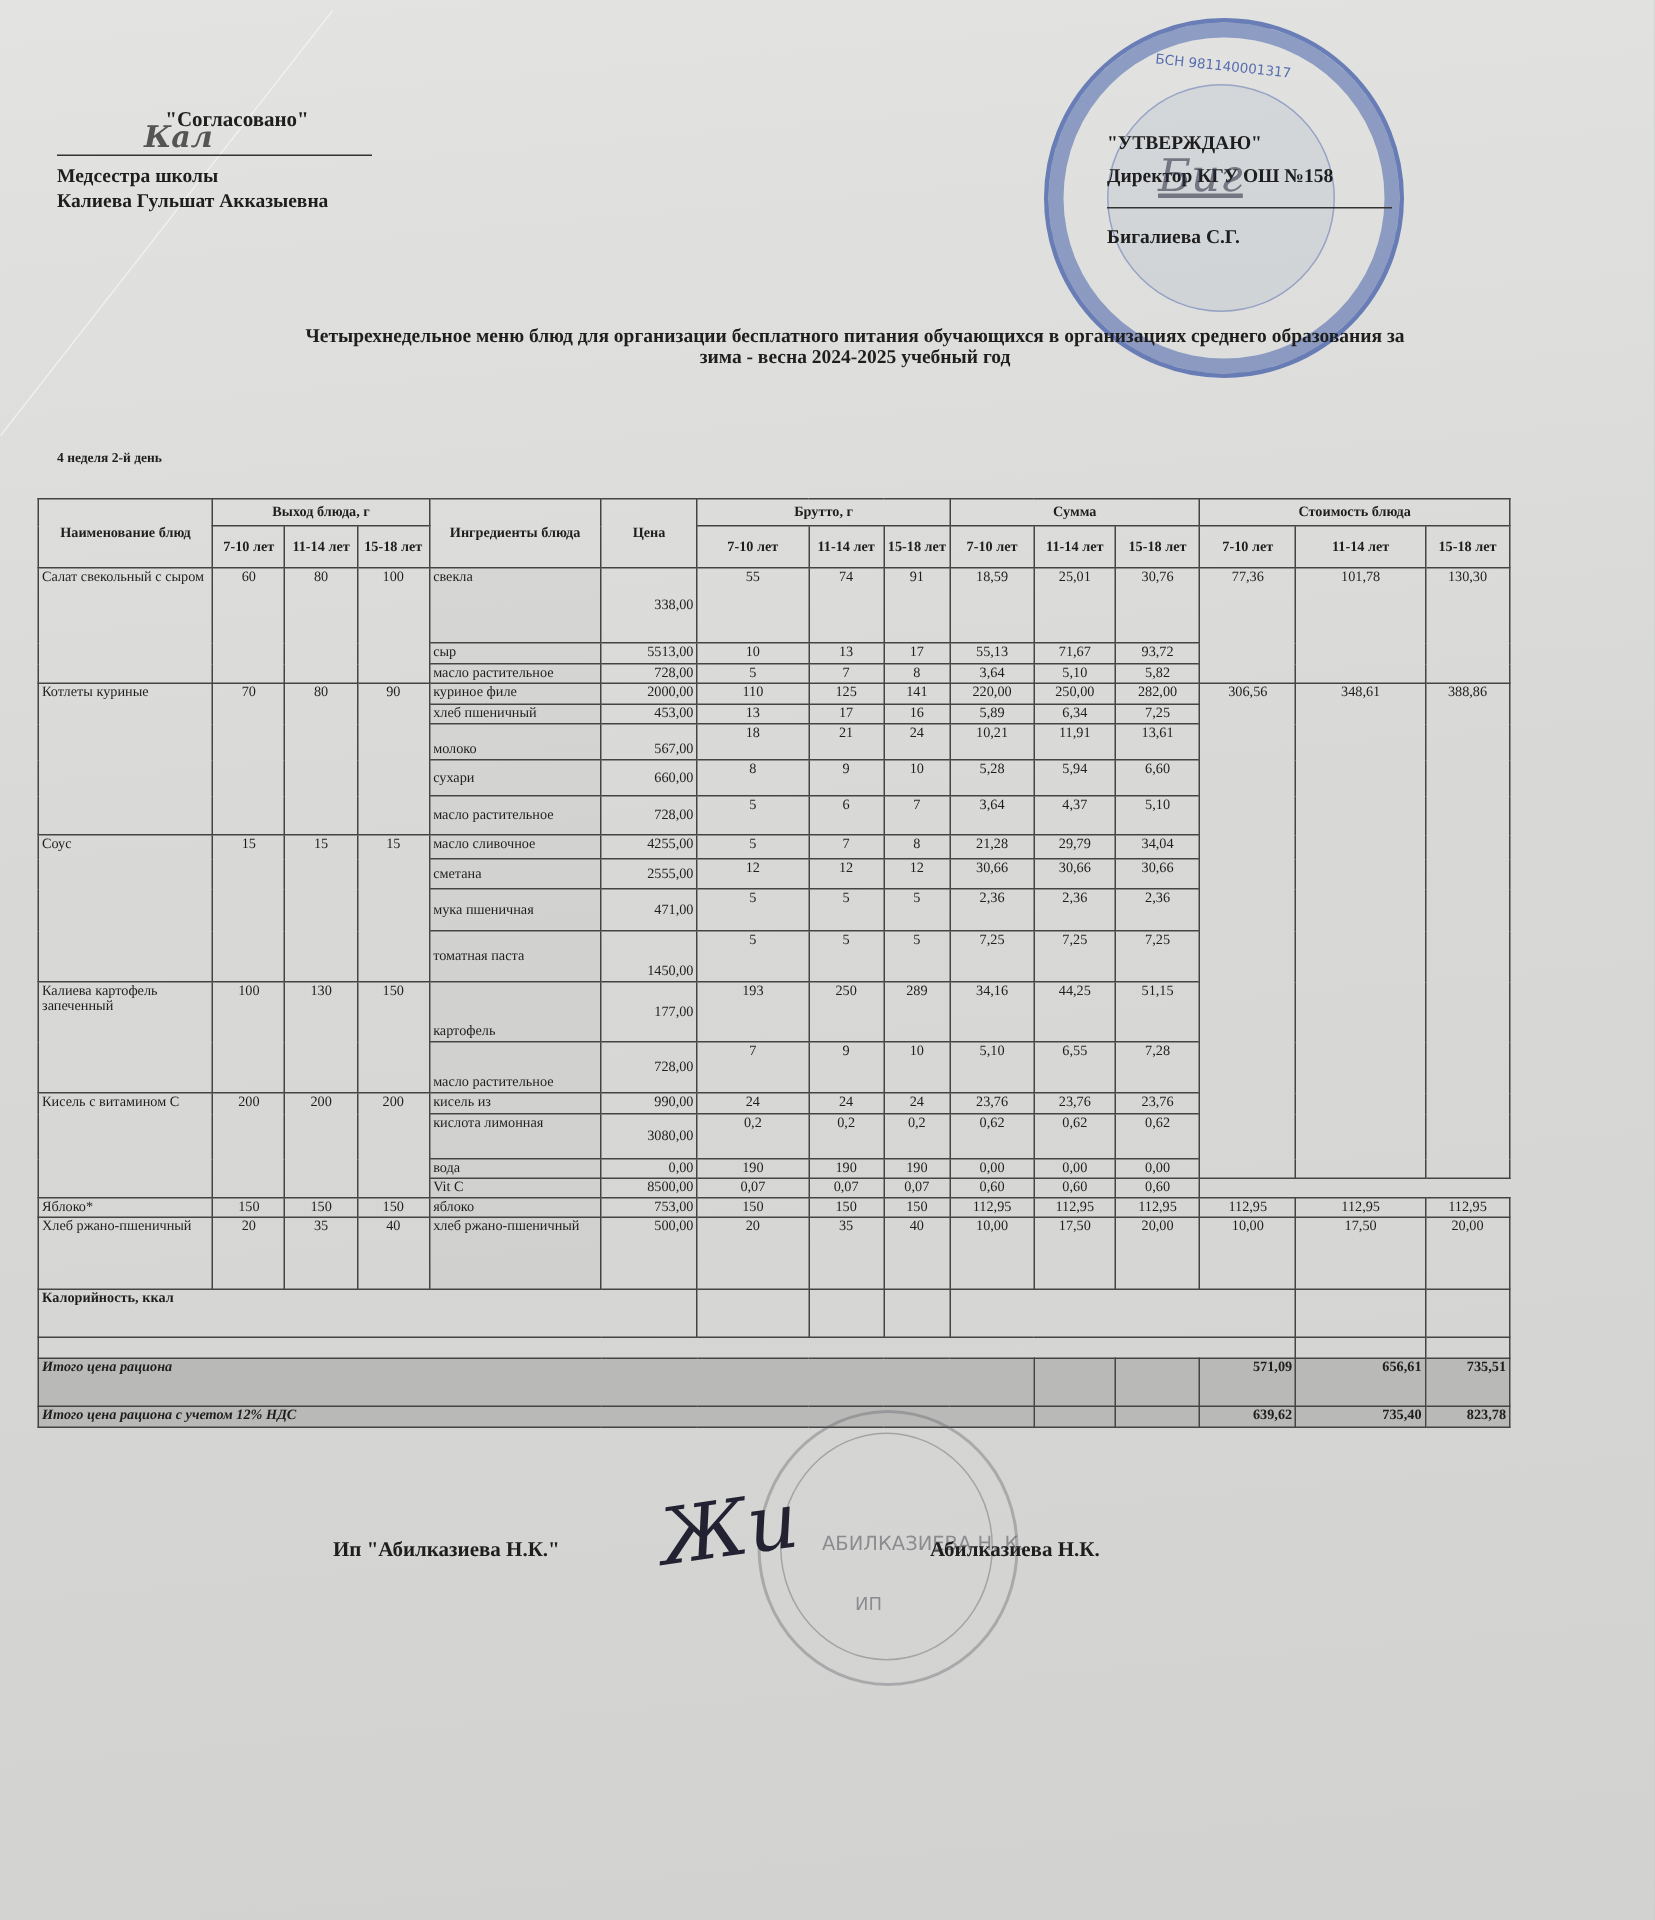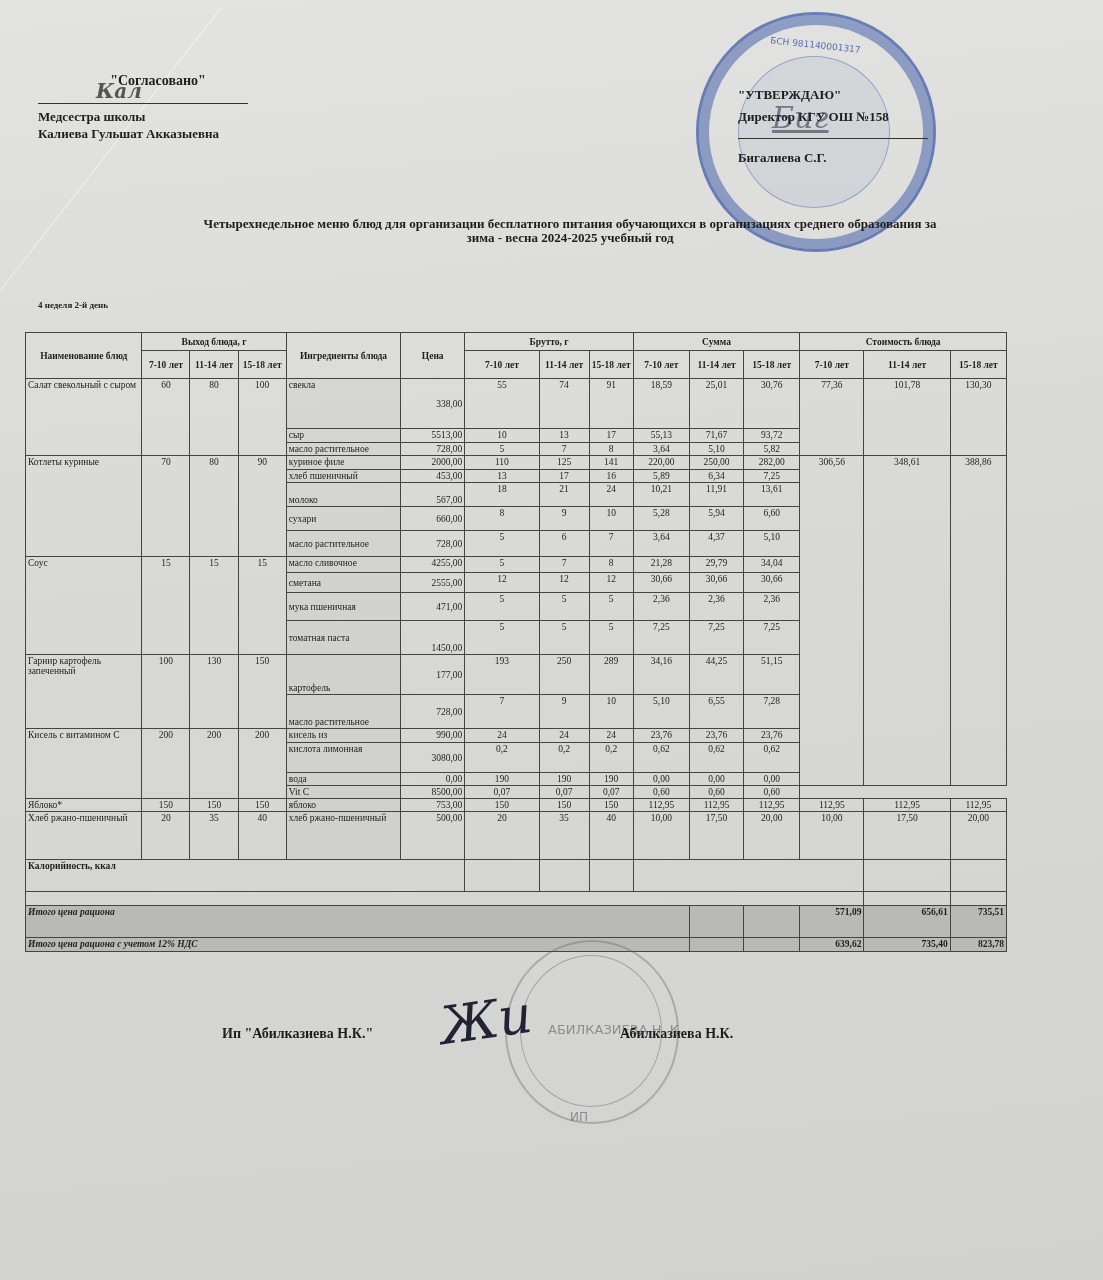--- a/index.html
+++ b/index.html
@@ -278,21 +278,21 @@
       <td class="r vb">1450,00</td>
       <td class="c">5</td>
       <td class="c">5</td>
       <td class="c">5</td>
       <td class="c">7,25</td>
       <td class="c">7,25</td>
       <td class="c">7,25</td>
     </tr>
 
     <tr style="height:40px">
-      <td rowspan="2">Гарнир картофель запеченный</td>
+      <td rowspan="2">Калиева картофель запеченный</td>
       <td rowspan="2" class="c">100</td>
       <td rowspan="2" class="c">130</td>
       <td rowspan="2" class="c">150</td>
       <td class="ing vb">картофель</td>
       <td class="r vm">177,00</td>
       <td class="c">193</td>
       <td class="c">250</td>
       <td class="c">289</td>
       <td class="c">34,16</td>
       <td class="c">44,25</td>
@@ -420,16 +420,16 @@
       <td class="num">639,62</td>
       <td class="num">735,40</td>
       <td class="num">823,78</td>
     </tr>
   </tbody>
 </table>
 
 <div class="stamp stamp-grey"></div>
 <div class="stamp-grey-inner"></div>
 <div class="stamp-text" style="left:548px;top:1022px;font-size:13px;color:rgba(80,80,90,0.55);">АБИЛКАЗИЕВА Н. К.</div>
-<div class="stamp-text" style="left:570px;top:1062px;font-size:12px;color:rgba(80,80,90,0.55);margin-top:48px;">ИП</div>
+<div class="stamp-text" style="left:570px;top:1062px;font-size:12px;color:rgba(80,80,90,0.55);">ИП</div>
 <div class="sig2">Жи</div>
 <div class="foot-left">Ип "Абилказиева Н.К."</div>
 <div class="foot-right">Абилказиева Н.К.</div>
 
 </body></html>

